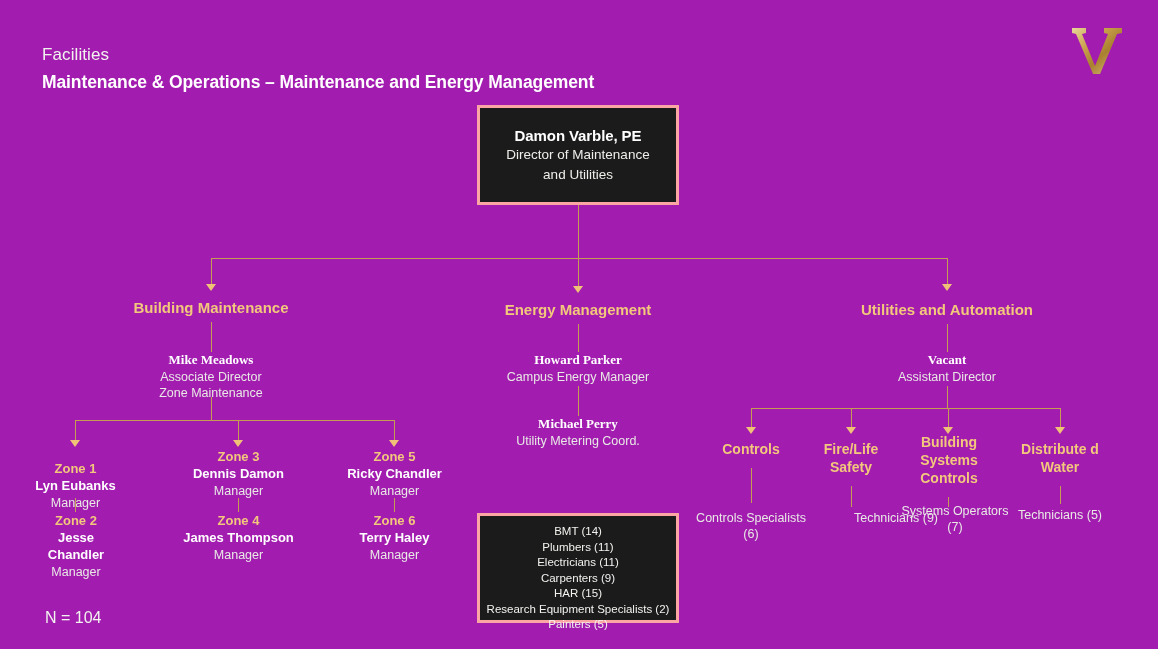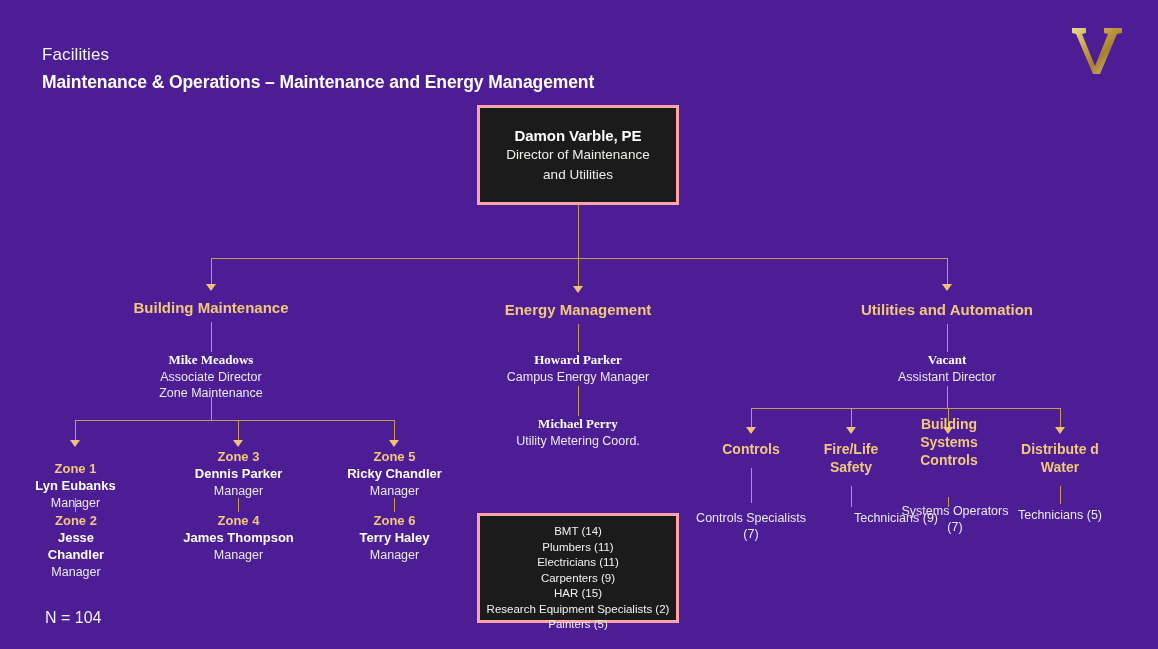--- a/index.html
+++ b/index.html
@@ -9,21 +9,21 @@
     background: #1b1b1b;
   }
   body {
     font-family: "Liberation Sans", sans-serif;
     -webkit-font-smoothing: antialiased;
   }
   #stage {
     position: relative;
     width: 1158px;
     height: 649px;
-    background: #4c1d95;
+    background: #a21caf;
     overflow: hidden;
   }
   
   .hdr-sub {
     position: absolute;
     left: 42px; top: 45px;
     font-size: 17px;
     color: #f2f2ef;
     letter-spacing: .1px;
     font-weight: 400;
@@ -187,21 +187,21 @@
   </div>
   <div class="ln vln" style="left:75px; top:498px; height:14px;"></div>
   <div class="node" style="left:30px; top:513px; width:92px;">
     <div class="zone-h n-gold">Zone 2</div>
     <div class="zone-n n-name">Jesse Chandler</div>
     <div class="zone-r n-role">Manager</div>
   </div>
 
   <div class="node" style="left:163px; top:449px; width:151px;">
     <div class="zone-h n-gold">Zone 3</div>
-    <div class="zone-n n-name">Dennis Parker</div>
+    <div class="zone-n n-name">Dennis Damon</div>
     <div class="zone-r n-role">Manager</div>
   </div>
   <div class="ln vln" style="left:238px; top:498px; height:14px;"></div>
   <div class="node" style="left:163px; top:513px; width:151px;">
     <div class="zone-h n-gold">Zone 4</div>
     <div class="zone-n n-name">James Thompson</div>
     <div class="zone-r n-role">Manager</div>
   </div>
 
   <div class="node" style="left:319px; top:449px; width:151px;">
@@ -262,32 +262,32 @@
   <div class="arrow" style="left:746px;  top:427px;"></div>
   <div class="arrow" style="left:846px;  top:427px;"></div>
   <div class="arrow" style="left:943px;  top:427px;"></div>
   <div class="arrow" style="left:1055px; top:427px;"></div>
 
   <div class="node sub-h n-gold" style="left:706px; top:441px; width:90px;">
     <span>Controls</span>
   </div>
   <div class="ln vln" style="left:751px; top:468px; height:35px;"></div>
   <div class="node sub-r n-role" style="left:694px; top:511px; width:114px;">
-    <span>Controls Specialists (7)</span>
+    <span>Controls Specialists (6)</span>
   </div>
 
   <div class="node sub-h n-gold" style="left:808px; top:441px; width:86px;">
     <span>Fire/Life Safety</span>
   </div>
   <div class="ln vln" style="left:851px; top:486px; height:21px;"></div>
   <div class="node sub-r n-role" style="left:836px; top:511px; width:120px;">
     <span>Technicians (9)</span>
   </div>
 
-  <div class="node sub-h n-gold" style="left:908px; top:416px; width:82px;">
+  <div class="node sub-h n-gold" style="left:908px; top:434px; width:82px;">
     <span>Building Systems Controls</span>
   </div>
   <div class="ln vln" style="left:948px; top:497px; height:10px;"></div>
   <div class="node sub-r n-role" style="left:901px; top:504px; width:108px;">
     <span>Systems Operators (7)</span>
   </div>
 
   <div class="node sub-h n-gold" style="left:1015px; top:441px; width:90px;">
     <span>Distribute d Water</span>
   </div>

